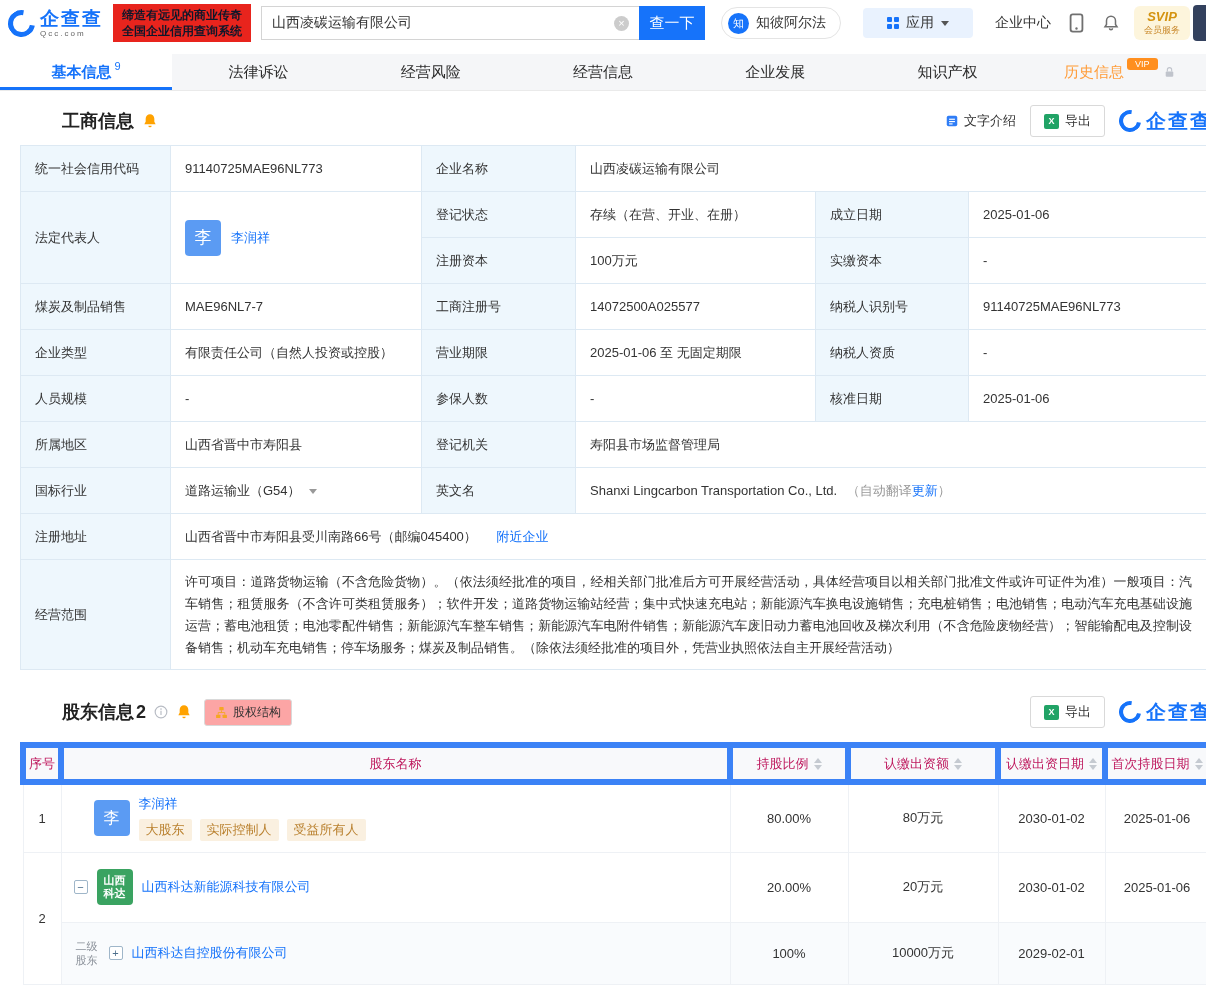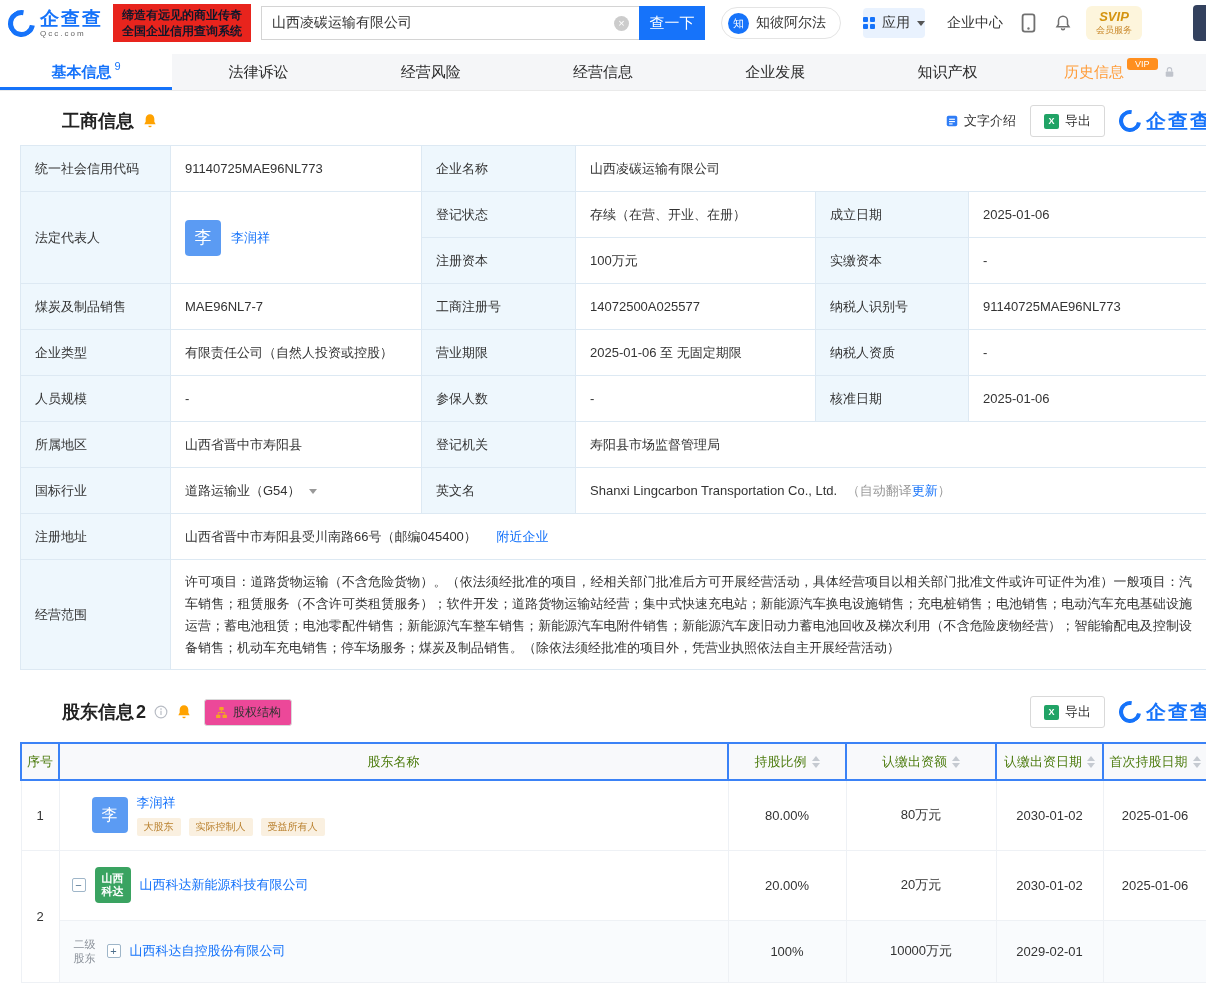--- a/index.html
+++ b/index.html
@@ -18,21 +18,21 @@
   .logo-col { display:flex; flex-direction:column; line-height:1; }
   .logo-cn { font-size:19px; font-weight:bold; color:#1673fa; letter-spacing:2px; }
   .logo-en { font-size:8px; color:#666; letter-spacing:2px; margin-top:2px; }
   .slogan { background:#e8241d; color:#0f172a; font-size:12px; font-weight:bold; line-height:16px; padding:3px 9px; margin-left:10px; text-align:center; white-space:nowrap; }
   .search-wrap { display:flex; align-items:center; position:relative; margin-left:10px; }
   .search-input { width:378px; height:34px; border:1px solid #d4d4d4; border-right:none; padding:0 28px 0 10px; font-size:14px; color:#333; outline:none; font-family:inherit; }
   .search-clear { position:absolute; right:76px; width:15px; height:15px; border-radius:50%; background:#ccc; color:#fff; font-size:11px; line-height:14px; text-align:center; cursor:pointer; }
   .search-btn { width:66px; height:34px; background:#1673fa; color:#fff; font-size:15px; border:none; cursor:pointer; font-family:inherit; }
   .zhibi { height:32px; border:1px solid #e4e4e4; border-radius:16px; display:flex; align-items:center; gap:7px; padding:0 14px 0 6px; font-size:14px; margin-left:16px; cursor:pointer; background:#fff; white-space:nowrap; }
   .zhibi-icon { width:21px; height:21px; border-radius:50%; background:#1673fa; color:#fff; font-size:11px; display:flex; align-items:center; justify-content:center; flex:none; }
-  .app-chip { background:#e9f2fe; border-radius:4px; height:30px; padding:0 0; display:flex; gap:7px; align-items:center; font-size:14px; margin-left:22px; cursor:pointer; white-space:nowrap; }
+  .app-chip { background:#e9f2fe; border-radius:4px; height:30px; padding:0 24px; display:flex; gap:7px; align-items:center; font-size:14px; margin-left:22px; cursor:pointer; white-space:nowrap; }
   .grid-icon { display:grid; grid-template-columns:5px 5px; gap:2px; }
   .grid-icon i { width:5px; height:5px; background:#1673fa; border-radius:1px; }
   .caret-down { width:0; height:0; border-left:4px solid transparent; border-right:4px solid transparent; border-top:5px solid #555; }
   .ent-center { margin-left:22px; font-size:14px; cursor:pointer; white-space:nowrap; }
   .icon-btn { margin-left:18px; cursor:pointer; display:flex; align-items:center; }
   .svip { margin-left:14px; background:#fdf5dc; border-radius:6px; padding:4px 10px; text-align:center; line-height:1.15; cursor:pointer; white-space:nowrap; }
   .svip-t { color:#d4930f; font-weight:bold; font-style:italic; font-size:13px; }
   .svip-s { color:#c9882a; font-size:9px; }
   .corner-dark { position:absolute; right:0; top:5px; width:13px; height:36px; background:#33415e; border-radius:4px 0 0 4px; cursor:pointer; }
 
@@ -44,21 +44,21 @@
   .tab-history { color:#ff9d3b; }
   .vip-badge { background:#ff8f1f; color:#fff; font-size:9px; font-weight:normal; border-radius:3px; padding:1px 8px; margin-left:3px; transform:translateY(-8px); }
   .lock-icon { margin-left:5px; display:flex; align-items:center; }
 
   
   .sec-head { display:flex; align-items:center; margin:14px 20px 0 20px; height:32px; }
   .sec-head.sh-head { margin-top:26px; }
   .sec-title { font-size:18px; font-weight:bold; color:#222;margin-left:42px; }
   .sec-count { font-size:18px; font-weight:bold; color:#222; margin-left:2px; }
   .head-ico { margin-left:8px; display:flex; align-items:center; cursor:pointer; }
-  .equity-btn { margin-left:12px; border:1px solid #d9d9d9; border-radius:3px; background:#ec4899; padding:4px 10px; font-size:12px; color:#333; display:flex; align-items:center; gap:5px; cursor:pointer; font-family:inherit; }
+  .equity-btn { margin-left:12px; border:1px solid #d9d9d9; border-radius:3px; background:#fca5a5; padding:4px 10px; font-size:12px; color:#333; display:flex; align-items:center; gap:5px; cursor:pointer; font-family:inherit; }
   .head-actions { margin-left:auto; display:flex; align-items:center; gap:14px; }
   .text-intro { display:flex; align-items:center; gap:5px; font-size:13px; color:#333; cursor:pointer; }
   .btn-export { border:1px solid #d9d9d9; border-radius:3px; background:#fff; padding:6px 13px; font-size:13px; color:#333; display:flex; align-items:center; gap:6px; cursor:pointer; font-family:inherit; }
   .xls { width:15px; height:15px; background:#21a366; border-radius:2px; color:#fff; font-size:9px; font-weight:bold; display:flex; align-items:center; justify-content:center; }
   .brand-mini { display:flex; align-items:center; gap:5px; margin-right:-26px; }
   .logo-c.small { width:22px; height:22px; border-width:4px; }
   .brand-mini-t { font-size:20px; font-weight:bold; color:#1673fa; letter-spacing:2px; white-space:nowrap; }
 
   
   .biz { border-collapse:collapse; margin:8px 0 0 20px; width:1186px; table-layout:fixed; font-size:13px; }
@@ -66,34 +66,34 @@
   .biz td.lbl { background:#eef7fd; }
   .biz td.scope-cell { height:110px; padding:10px 14px; line-height:22px; text-align:justify; }
   .rep { display:flex; align-items:center; gap:10px; }
   .avatar-rep { width:36px; height:36px; border-radius:4px; background:#5b9bf3; color:#fff; font-size:17px; display:flex; align-items:center; justify-content:center; flex:none; }
   .chev { display:inline-block; margin-left:8px; width:0; height:0; border-left:4px solid transparent; border-right:4px solid transparent; border-top:5px solid #999; vertical-align:middle; cursor:pointer; }
   .note-gray { color:#999; margin-left:6px; }
   .ml16 { margin-left:16px; }
 
   
   .sh-table { border-collapse:collapse; margin:14px 0 0 20px; width:1186px; table-layout:fixed; font-size:13px; }
-  .sh-table th { background:#f8f9fb; border:2px solid #3b82f6; height:37px; font-weight:normal; color:#4d7c0f; cursor:pointer; }
+  .sh-table th { background:#f8f9fb; border:6px solid #3b82f6; height:37px; font-weight:normal; color:#be185d; cursor:pointer; }
   .th-in { display:flex; align-items:center; justify-content:center; gap:5px; }
   .sort { display:inline-flex; flex-direction:column; gap:2px; }
   .sort i { width:0; height:0; border-left:4px solid transparent; border-right:4px solid transparent; }
   .sort .up { border-bottom:5px solid #c5cad1; }
   .sort .dn { border-top:5px solid #c5cad1; }
   .sh-table td { border:1px solid #eef1f5; text-align:center; color:#333; height:70px; padding:6px 4px; vertical-align:middle; }
   .sh-table td.name-td { text-align:left; }
   .sh-name { display:flex; align-items:center; gap:9px; padding-left:28px; }
   .sh-name.lvl2 { padding-left:8px; }
   .avatar-sh { width:36px; height:36px; border-radius:4px; background:#5b9bf3; color:#fff; font-size:16px; display:flex; align-items:center; justify-content:center; flex:none; }
   .avatar-green { width:36px; height:36px; border-radius:4px; background:#3aa361; color:#fff; font-size:11px; font-weight:bold; line-height:13px; display:flex; flex-direction:column; align-items:center; justify-content:center; flex:none; }
   .tags { margin-top:6px; display:flex; gap:8px; }
-  .tag { background:#faf0e0; color:#b9802e; font-size:10px; padding:2px 7px; border-radius:2px; white-space:nowrap; }
+  .tag { background:#faf0e0; color:#b9802e; font-size:13px; padding:2px 7px; border-radius:2px; white-space:nowrap; }
   .box-toggle { width:14px; height:14px; border:1px solid #9fb6c9; border-radius:2px; background:#fff; color:#4d6f8c; font-size:11px; line-height:12px; text-align:center; flex:none; cursor:pointer; }
   .subrow td { background:#f9fbfd; height:62px; }
   .lvl { width:26px; font-size:11px; color:#8a9099; line-height:14px; text-align:center; word-break:break-all; flex:none; }
 </style>
 </head>
 <body>
 
 <header class="topbar">
   <div class="logo">
     <span class="logo-c"></span>

